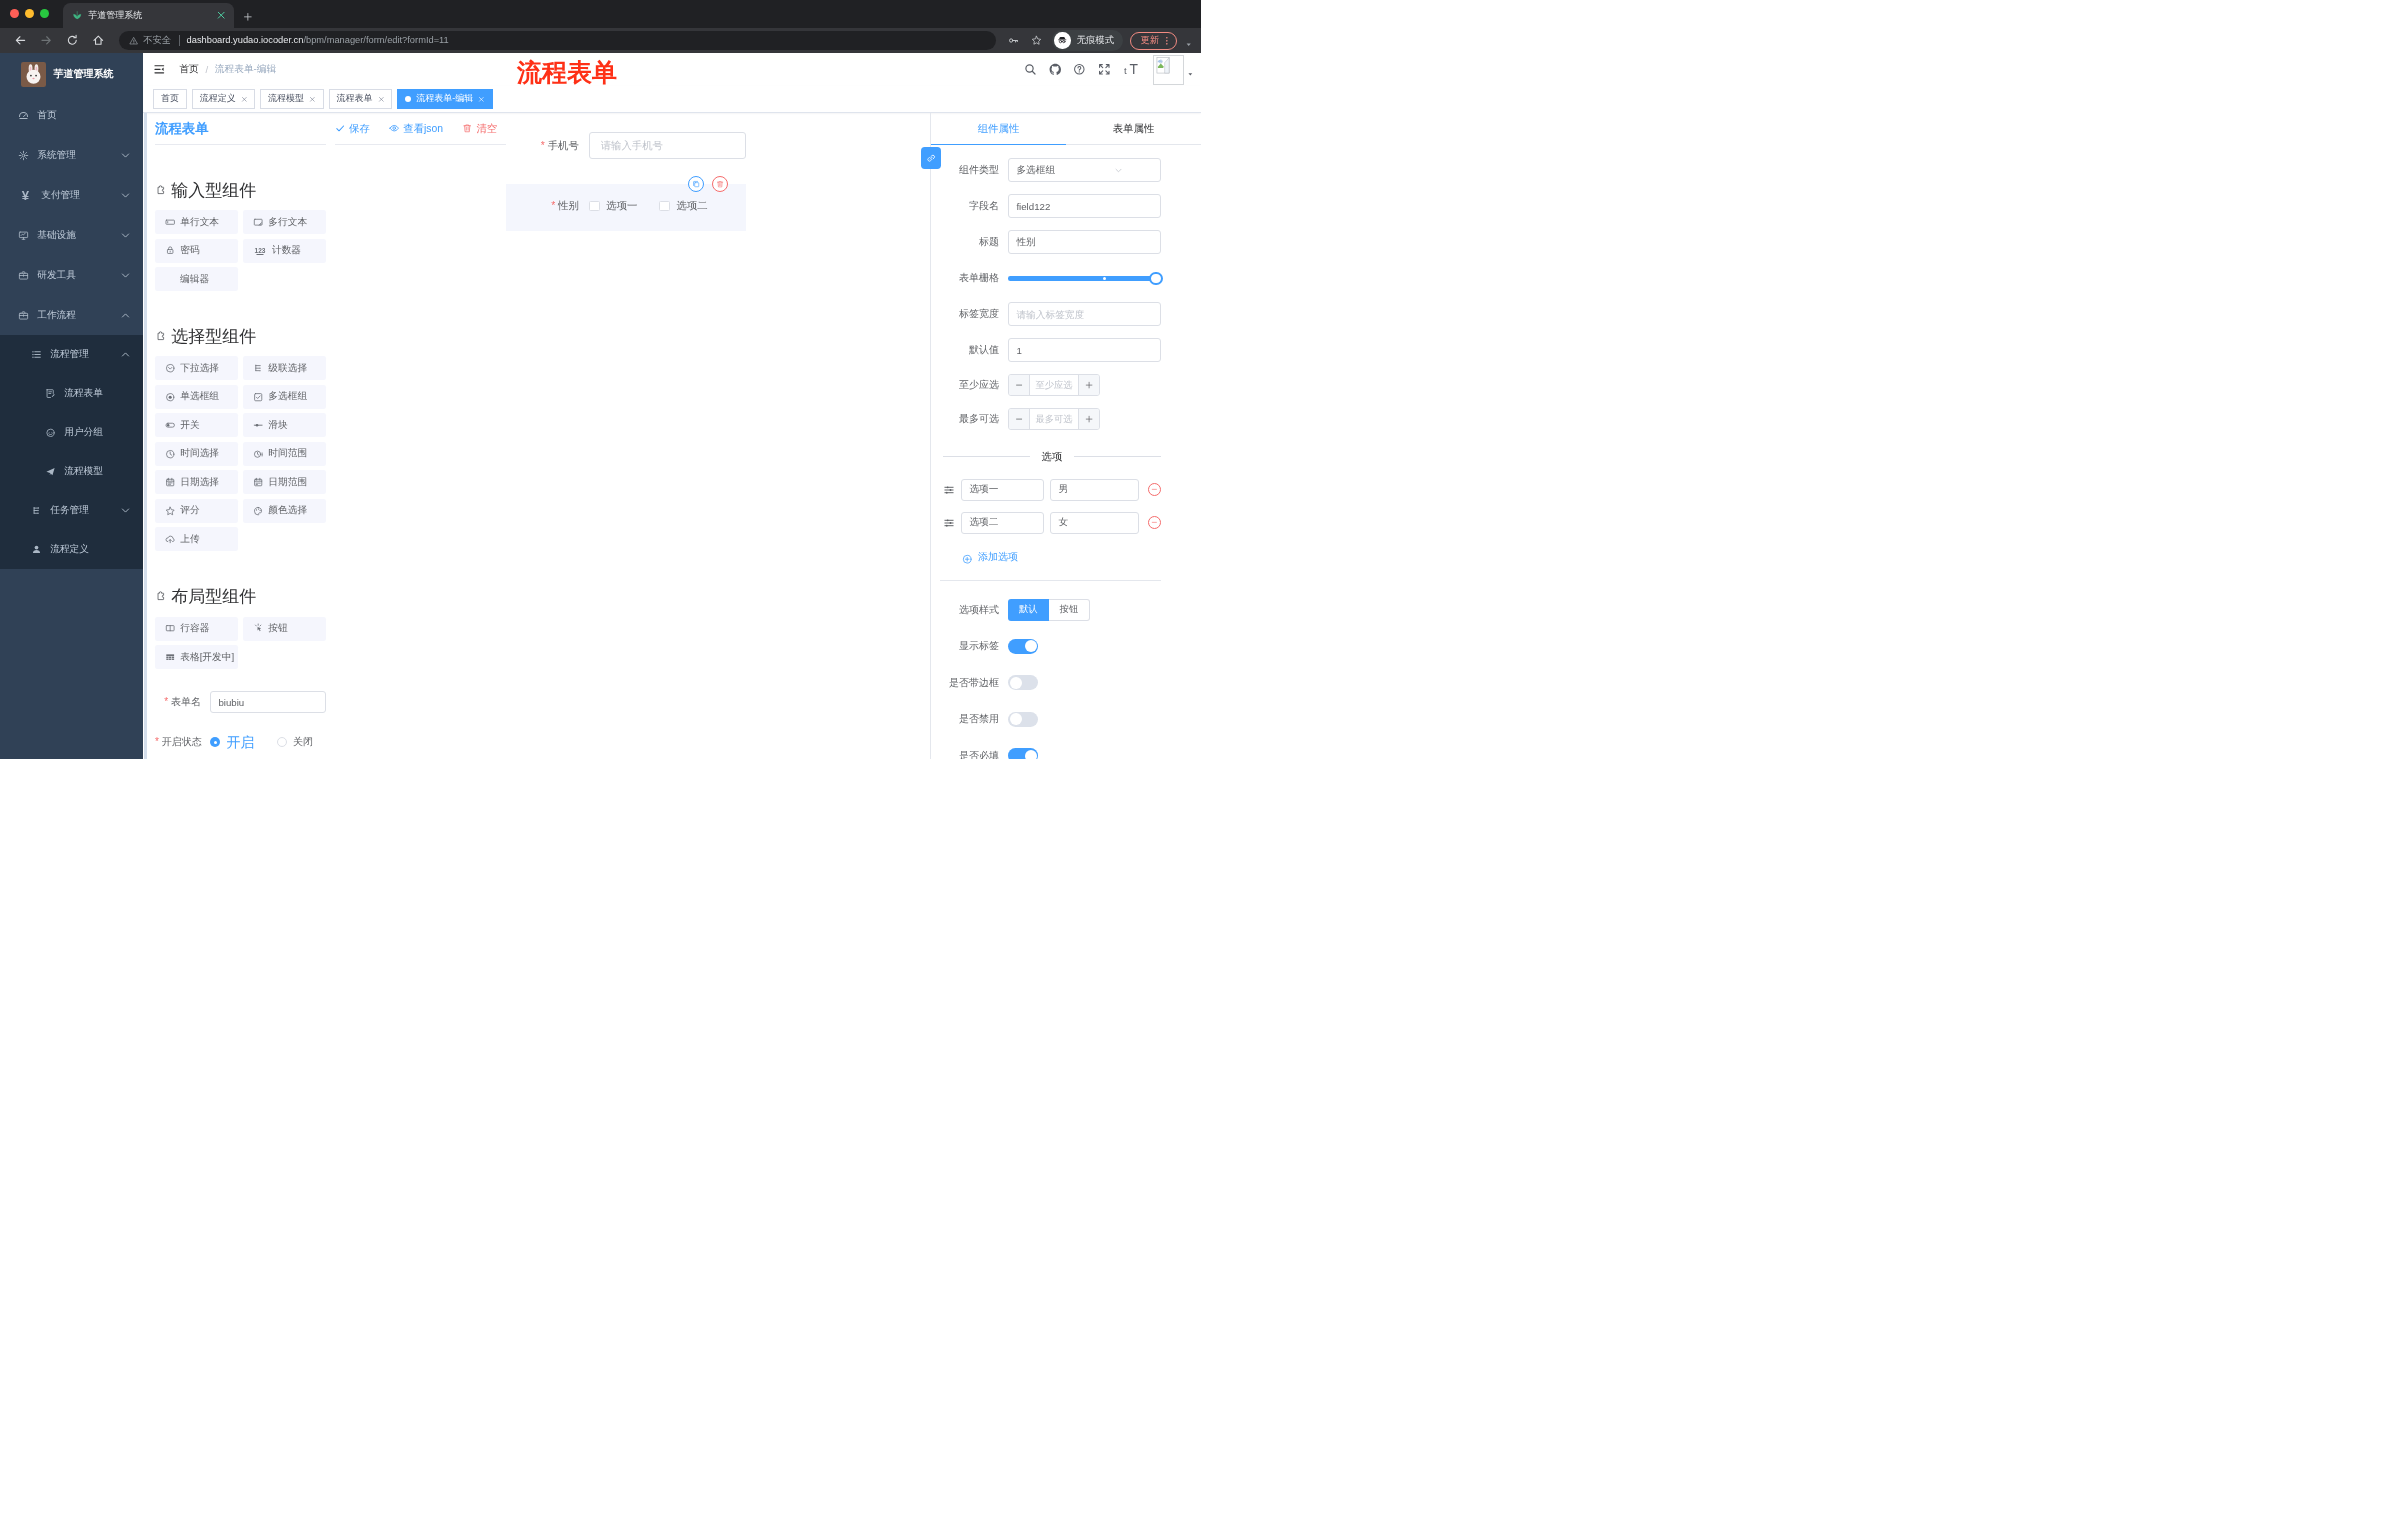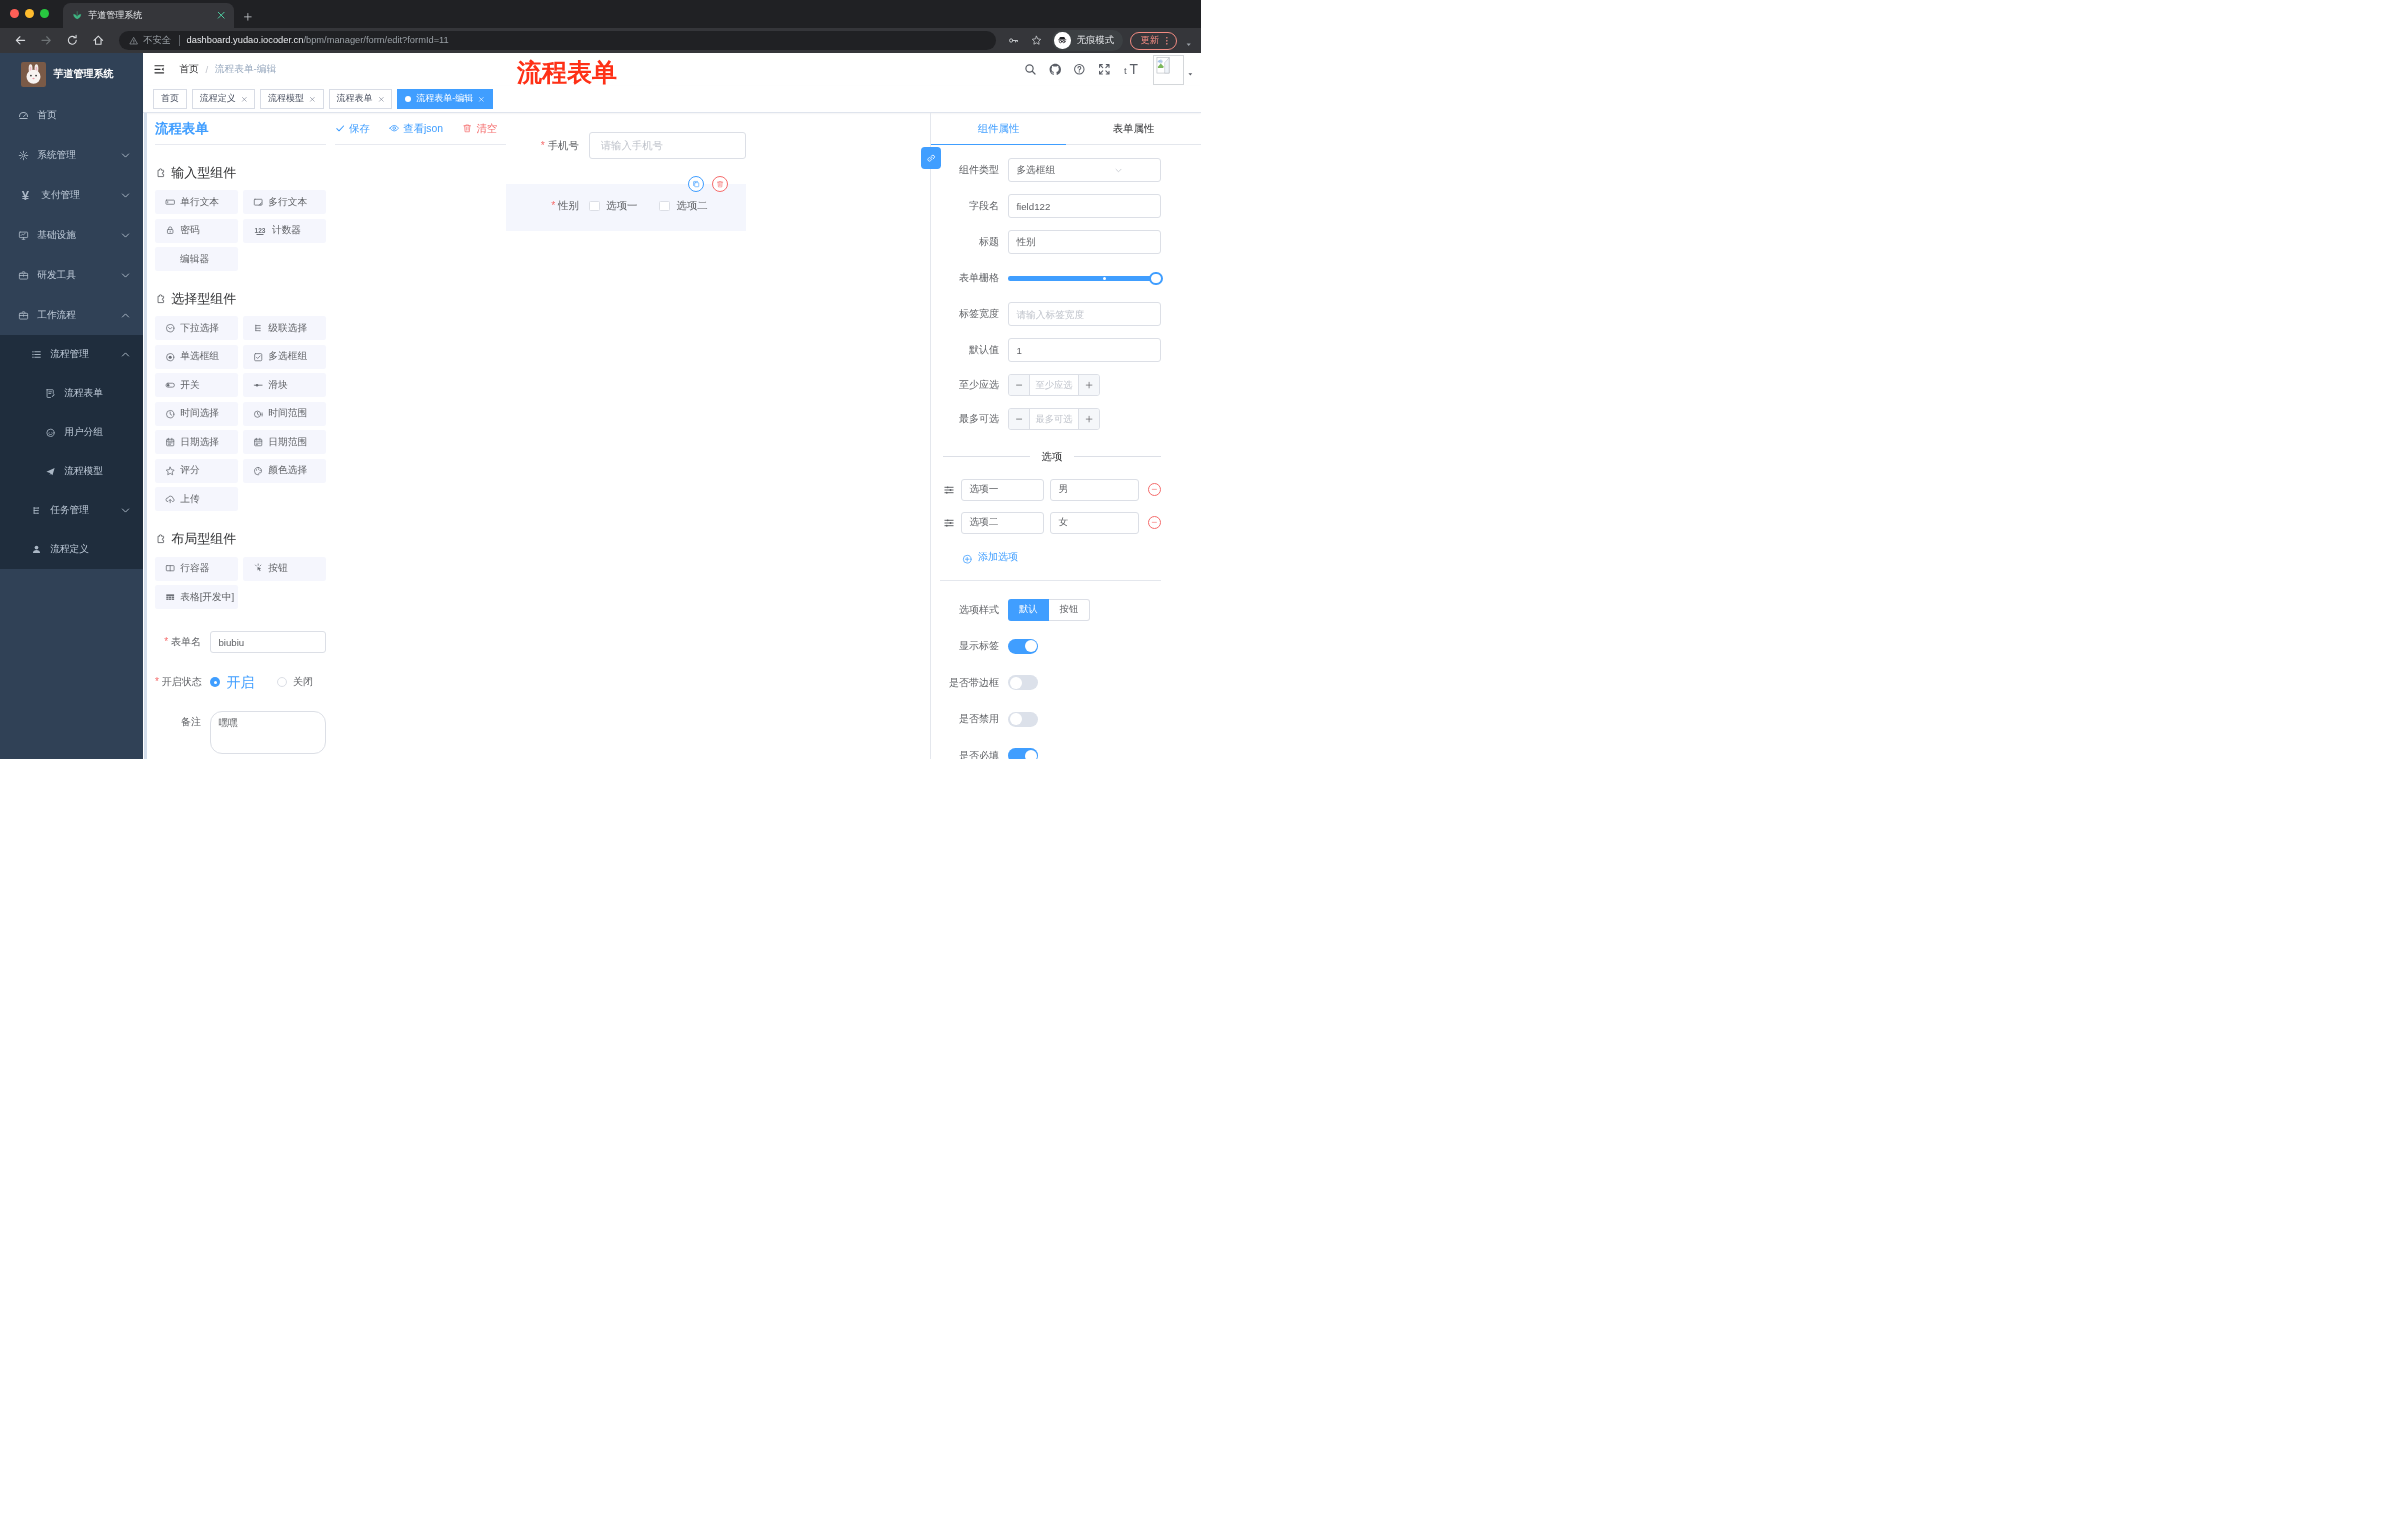--- a/index.html
+++ b/index.html
@@ -83,21 +83,21 @@
   .tag.active .tag-x { color:#fff; }
   .tag-dot { width:6px; height:6px; border-radius:50%; background:#fff; margin-right:5.2px; }
 
   
   .content { flex:1; display:flex; position:relative; min-height:0; }
   .side-scroll { position:absolute; left:0.7px; top:0; bottom:0; width:3.7px; background:#cdd8e8; opacity:.85; }
 
   .palette { width:192px; flex:none; padding:0 9px 0 12px; }
   .pal-head { height:32px; border-bottom:0.7px solid #e8eaf0; display:flex; align-items:center; }
   .pal-title { font-size:13.4px; font-weight:bold; color:#409eff; }
-  .sec-head { display:flex; align-items:center; gap:5.2px; margin-top:19px; font-size:13px; color:#303133; }
+  .sec-head { display:flex; align-items:center; gap:5.2px; margin-top:34px; font-size:17px; color:#303133; }
   .sec-head .ic { font-size:11px; color:#4a4d52; }
   .chips { display:grid; grid-template-columns:1fr 1fr; gap:4.5px 5.2px; margin-top:8.2px; }
   .chip { height:24px; background:#f5f6fd; border-radius:2.2px; display:flex; align-items:center;
           padding-left:9.7px; font-size:9.7px; color:#606266; cursor:grab; }
   .chip .ic { font-size:10.4px; color:#6b6f76; margin-right:5.2px; }
   .chip.noicon { padding-left:25px; }
 
   .pform { margin-top:22px; }
   .pform-row { display:flex; margin-bottom:18px; }
   .pform-label { width:55px; text-align:right; font-size:10px; color:#606266; padding-right:9px;

